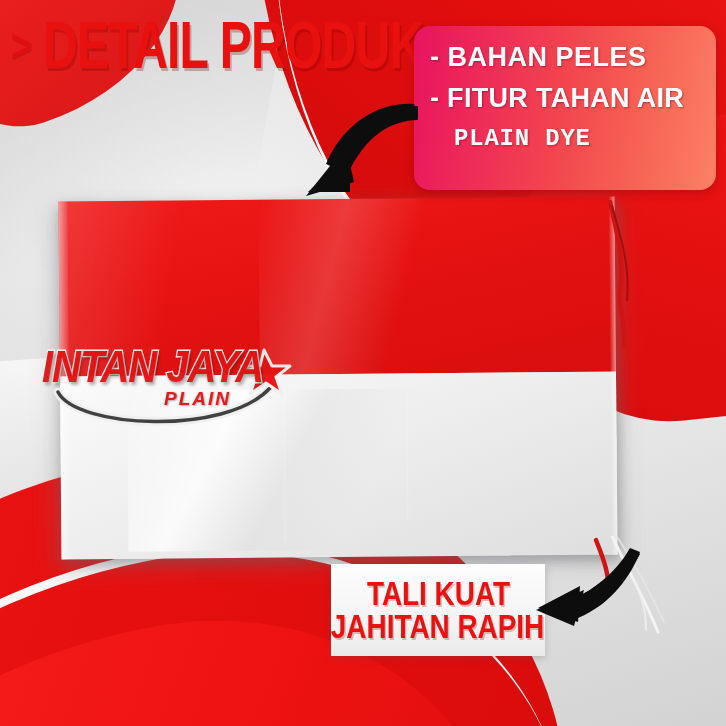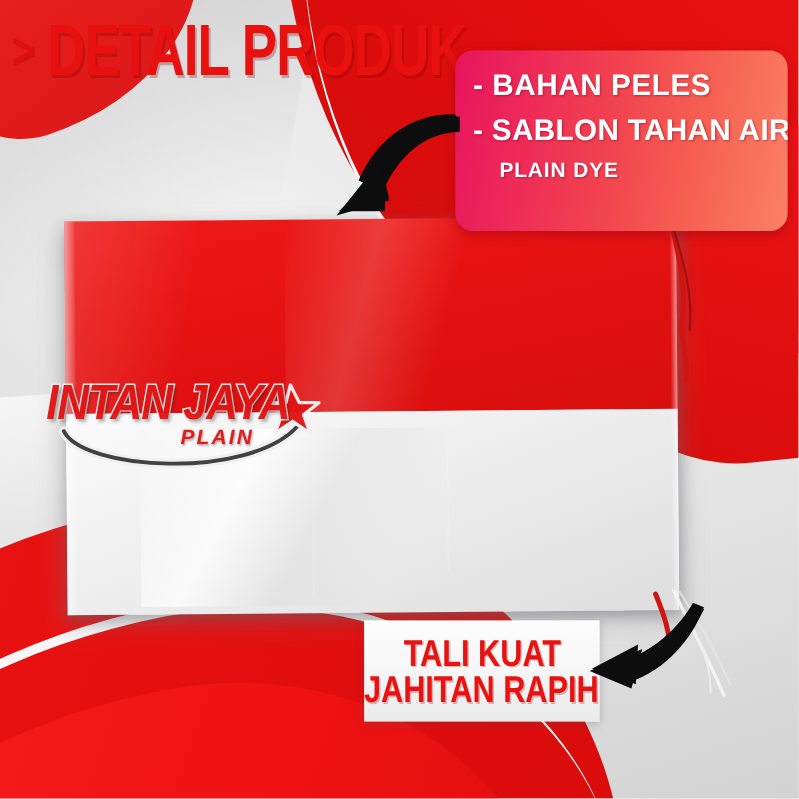--- a/index.html
+++ b/index.html
@@ -165,21 +165,20 @@
     top: 26px;
     width: 302px;
     height: 164px;
     border-radius: 16px;
     background: linear-gradient(100deg, #e8145f 0%, #ee2a58 22%, #f2444f 48%, #f66052 72%, #fb8066 100%);
     box-shadow: 0 3px 10px rgba(120,0,30,.35);
     z-index: 45;
     padding: 10px 13px 0 0;
     box-sizing: border-box;
     overflow: hidden;
-    margin-top: 20px;
   }
   .panel-line {
     color: #ffffff;
     font-weight: 700;
     white-space: nowrap;
     text-shadow: 1px 1px 2px rgba(120,0,30,.45);
   }
   .panel-l1 {
     font-size: 27px;
     margin: 6px 0 0 16px;
@@ -218,23 +217,24 @@
     color: #18386e;
     letter-spacing: .5px;
     line-height: 1;
   }
   .panel-l2 {
     font-size: 27px;
     margin: 10px 0 0 16px;
     letter-spacing: .3px;
   }
   .panel-l3 {
-    font-size: 19px;
+    font-size: 24px;
     margin: 11px 0 0 40px;
     letter-spacing: .8px;
+    font-family: Liberation Mono, monospace;
   }
 
   
   .flag-shadow {
     position: absolute;
     left: 54px;
     top: 206px;
     width: 566px;
     height: 360px;
     background: rgba(120,120,125,.30);
@@ -409,21 +409,21 @@
 
   <div class="header">
     <span class="chev">&gt;</span>
     <span class="title">DETAIL PRODUK</span>
   </div>
 
   <div class="panel">
     <div class="panel-line panel-l1">- BAHAN PELES</div>
 
 
-    <div class="panel-line panel-l2">- SABLON TAHAN AIR</div>
+    <div class="panel-line panel-l2">- FITUR TAHAN AIR</div>
     <div class="panel-line panel-l3">PLAIN DYE</div>
   </div>
 
   <div class="flag-shadow"></div>
   <div class="flag">
     <div class="flag-red"></div>
     <div class="flag-white">
       <div class="crease" style="left:40%;top:6%;width:4px;height:86%;"></div>
       <div class="crease" style="left:62%;top:10%;width:3px;height:70%;opacity:.35;"></div>
     </div>

